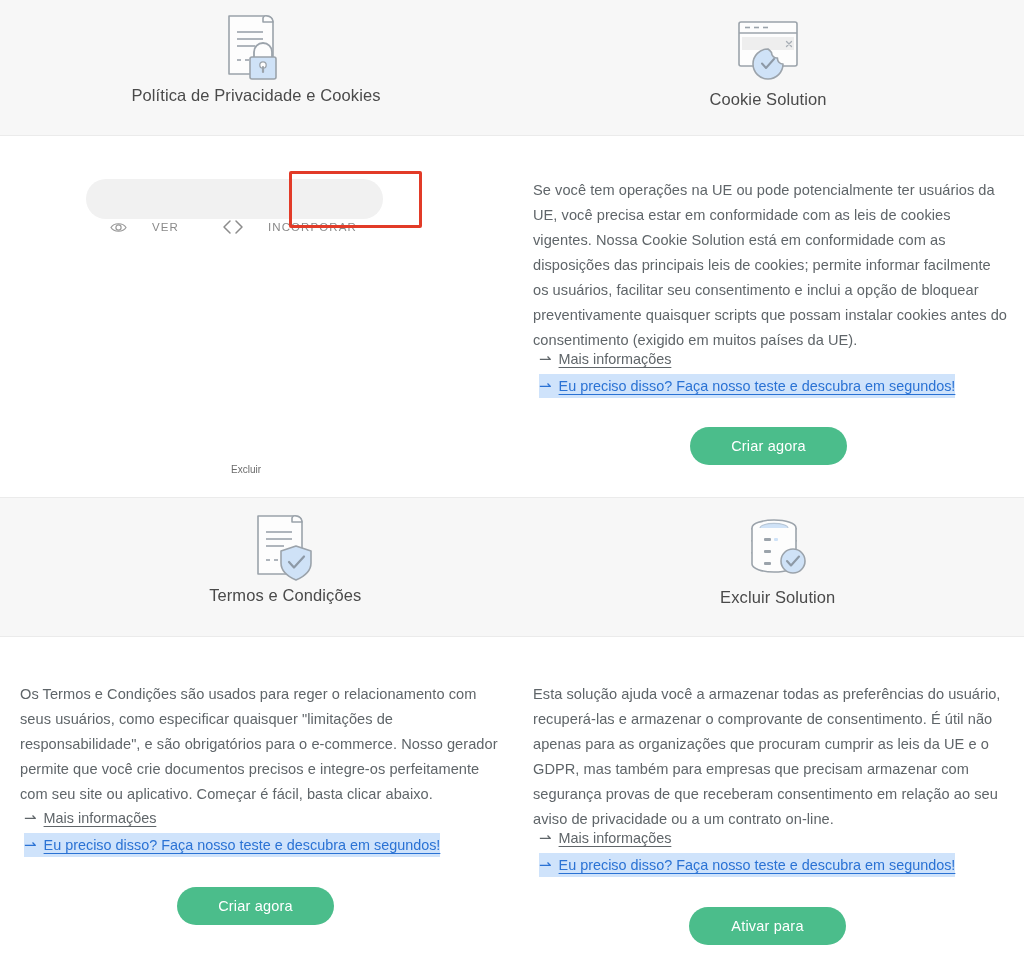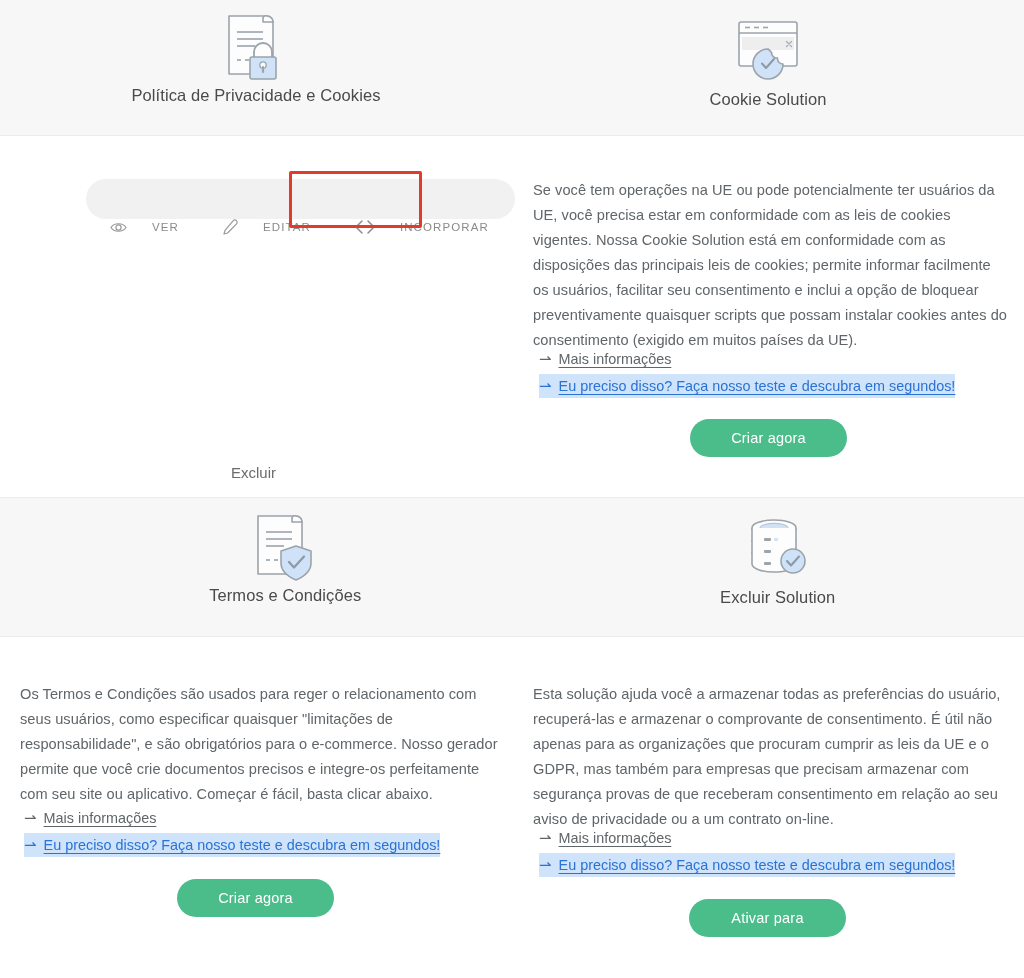--- a/index.html
+++ b/index.html
@@ -99,27 +99,27 @@
     position: absolute;
     background: #4bbd8b;
     color: #ffffff;
     border: 0;
     border-radius: 22px;
     height: 38px;
     font-size: 14.5px;
     letter-spacing: .2px;
     cursor: pointer;
     font-family: "Liberation Sans", sans-serif;
-    display: flex; align-items: center; justify-content: center;
+    display: flex; align-items: center; justify-content: center; margin-top: 8px;
   }
 
   
   .excluir {
     position: absolute;
-    font-size: 15px; color: #6b6b6b; cursor: pointer;
+    font-size: 10px; color: #6b6b6b; cursor: pointer;
   }
 </style>
 </head>
 <body>
 
 <div class="page">
 
   <div class="band" style="top:0; height:136px;">
 
     <div class="cell" style="padding-top:8px;">
@@ -168,28 +168,20 @@
     <button class="seg">
       <span class="sicon">
         <svg width="17" height="13" viewBox="0 0 17 13">
           <path d="M1 6.5 C4 1.5 13 1.5 16 6.5 C13 11.5 4 11.5 1 6.5 Z" fill="none" stroke="#9a9a9a" stroke-width="1.2"></path>
           <circle cx="8.5" cy="6.5" r="2.6" fill="none" stroke="#9a9a9a" stroke-width="1.2"></circle>
         </svg>
       </span>
       <span>VER</span>
     </button>
 
-    <button class="seg">
-      <span class="sicon">
-        <svg width="15" height="16" viewBox="0 0 15 16">
-          <path d="M10.5 1.3 a2.4 2.4 0 0 1 3.3 3.3 L4.6 14 L1 15 L2 11.3 Z" fill="none" stroke="#9a9a9a" stroke-width="1.2" stroke-linejoin="round"></path>
-        </svg>
-      </span>
-      <span>EDITAR</span>
-    </button>
 
     <button class="seg">
       <span class="sicon">
         <svg width="20" height="14" viewBox="0 0 20 14">
           <path d="M7 1 L1 7 L7 13" fill="none" stroke="#8c8c8c" stroke-width="1.5" stroke-linecap="round" stroke-linejoin="round"></path>
           <path d="M13 1 L19 7 L13 13" fill="none" stroke="#8c8c8c" stroke-width="1.5" stroke-linecap="round" stroke-linejoin="round"></path>
         </svg>
       </span>
       <span>INCORPORAR</span>
     </button>

